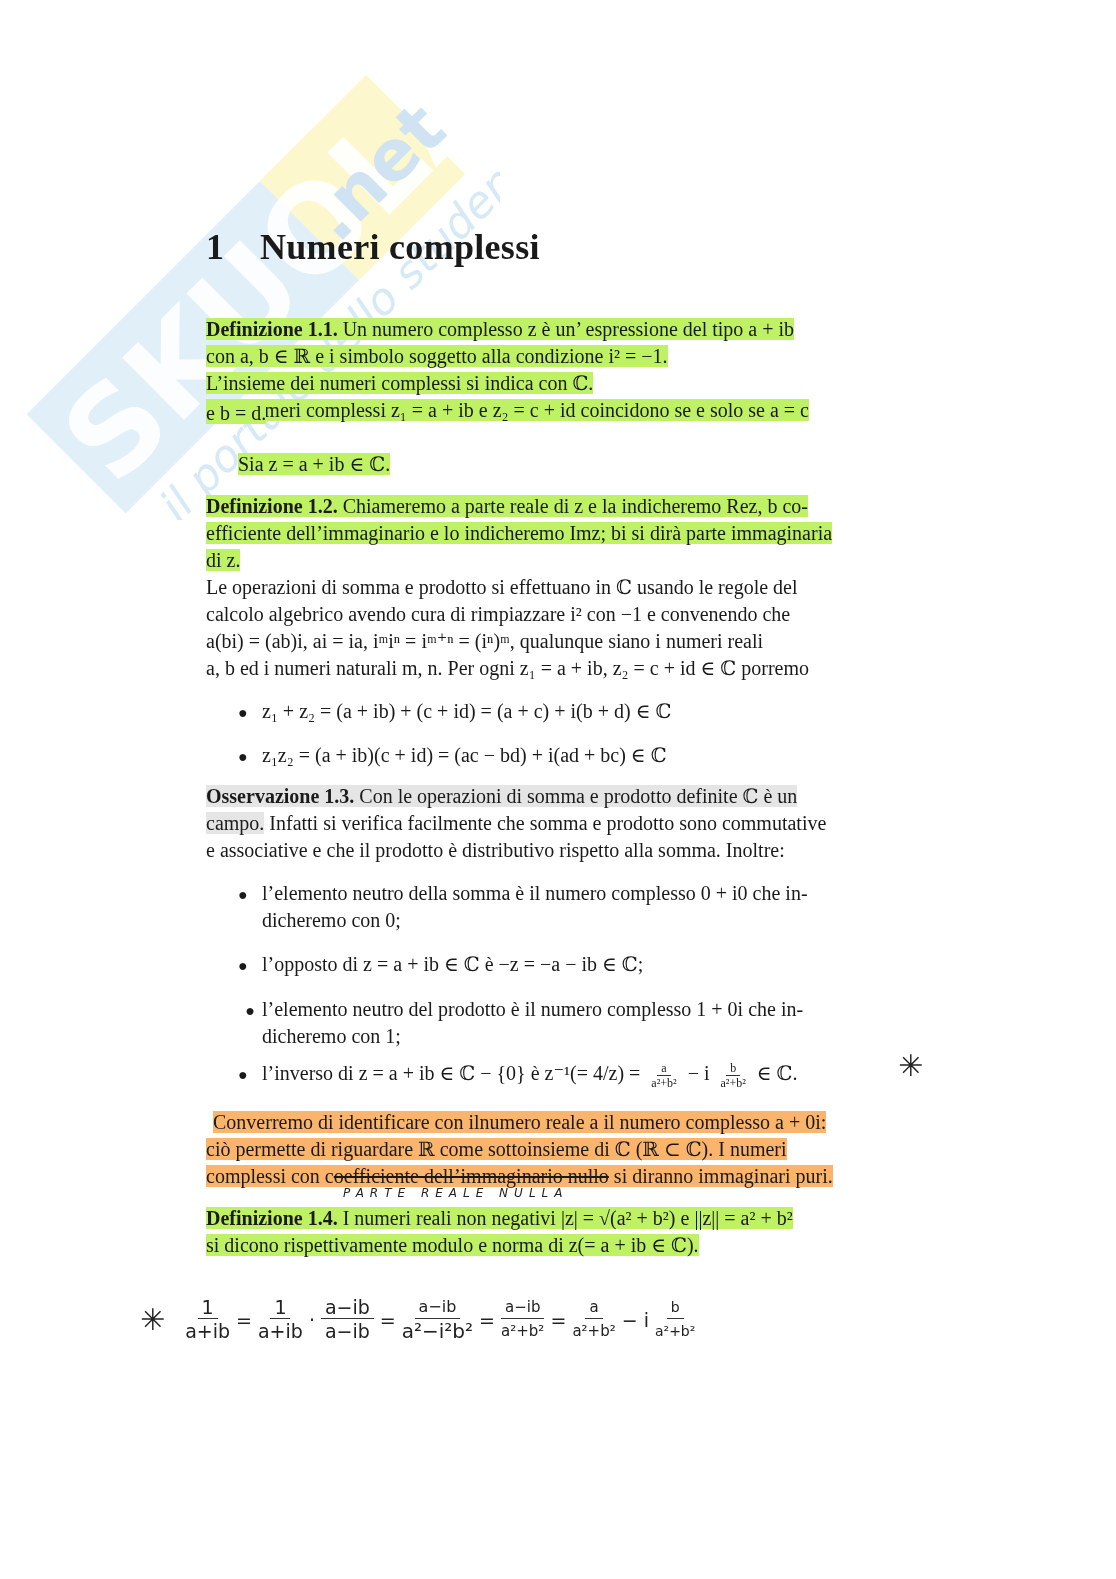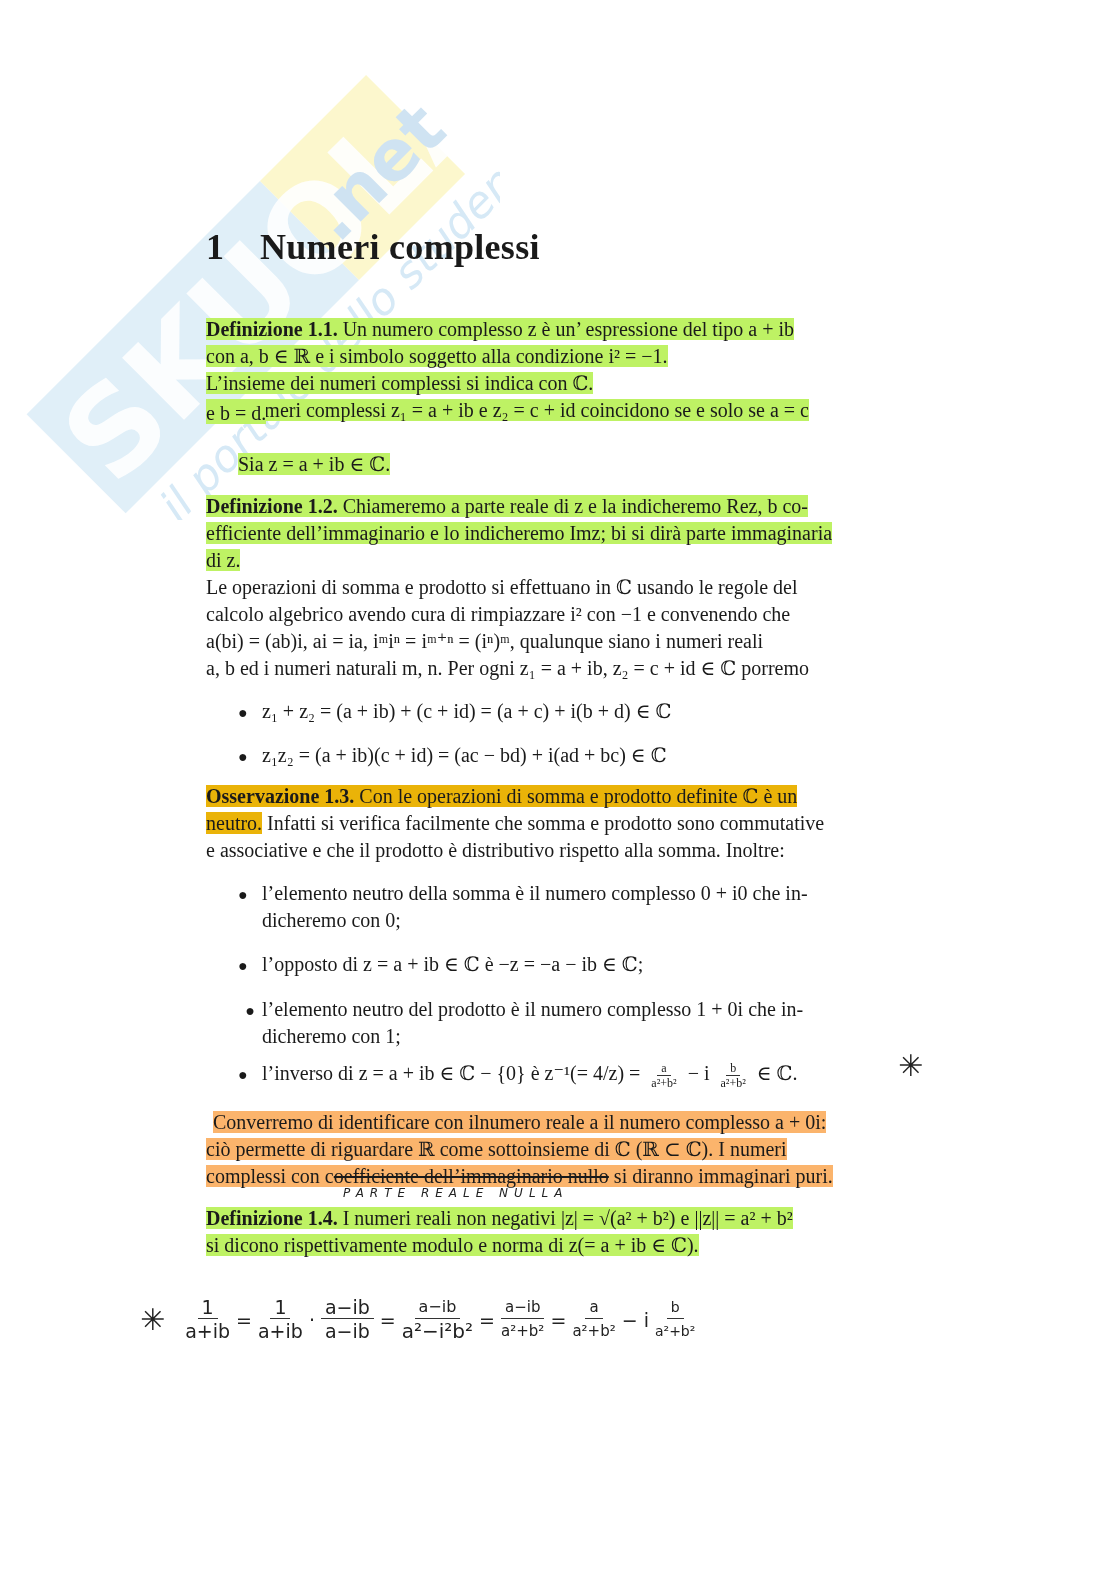--- a/index.html
+++ b/index.html
@@ -3,21 +3,21 @@
 <meta charset="utf-8">
 <style>
   html, body { margin: 0; padding: 0; background: #ffffff; }
   body { width: 1116px; height: 1579px; position: relative; overflow: hidden;
          font-family: "Liberation Serif", "DejaVu Serif", serif; color: #1a1a1a; }
   .watermark { position: absolute; left: 20px; top: 40px; width: 480px; height: 480px; pointer-events: none; }
   .section-title { position: absolute; top: 226px; left: 206px; font-size: 36px; font-weight: bold; letter-spacing: 0.3px; }
   .section-title .num { display: inline-block; width: 54px; }
   .line { position: absolute; left: 206px; width: 726px; font-size: 20px; line-height: 27px; white-space: nowrap; }
   .hl-y { background: #bef264; }
-  .hl-b { background: #eab308; }
+  .hl-b { background: #e5e5e5; }
   .hl-o { background: #fbb46c; }
   b { font-weight: bold; }
   .bullet-line { position: absolute; left: 238px; font-size: 20px; line-height: 27px; white-space: nowrap; }
   .bullet-line .dot { display: inline-block; width: 24px; font-size: 16px; }
   .cont { position: absolute; left: 262px; font-size: 20px; line-height: 27px; white-space: nowrap; }
   .strike { text-decoration: line-through; text-decoration-thickness: 2px; }
   .hand { position: absolute; font-family: "DejaVu Sans", sans-serif; color: #222; }
   .note-small { font-size: 12px; letter-spacing: 6px; font-style: italic; }
   .frac { display: inline-flex; flex-direction: column; align-items: center; vertical-align: middle; margin: 0 6px; }
   .frac .n { border-bottom: 1.5px solid #333; padding: 0 4px; font-size: 19px; line-height: 22px; }
@@ -61,21 +61,21 @@
 <div class="line" style="top:628px;">a(bi) = (ab)i, ai = ia, iᵐiⁿ = iᵐ⁺ⁿ = (iⁿ)ᵐ, qualunque siano i numeri reali</div>
 <div class="line" style="top:655px;">a, b ed i numeri naturali m, n. Per ogni z₁ = a + ib, z₂ = c + id ∈ ℂ porremo</div>
 
 <div class="bullet-line" style="top:698px;"><span class="dot">●</span><span>z₁ + z₂ = (a + ib) + (c + id) = (a + c) + i(b + d) ∈ ℂ</span></div>
 <div class="bullet-line" style="top:742px;"><span class="dot">●</span><span>z₁z₂ = (a + ib)(c + id) = (ac − bd) + i(ad + bc) ∈ ℂ</span></div>
 
 <div class="line" style="top:783px;">
   <span class="hl-b"><b>Osservazione 1.3.</b> <span>Con le operazioni di somma e prodotto definite ℂ è un</span></span>
 </div>
 <div class="line" style="top:810px;">
-  <span class="hl-b">neutro.</span> <span>Infatti si verifica facilmente che somma e prodotto sono commutative</span>
+  <span class="hl-b">campo.</span> <span>Infatti si verifica facilmente che somma e prodotto sono commutative</span>
 </div>
 <div class="line" style="top:837px;">e associative e che il prodotto è distributivo rispetto alla somma. Inoltre:</div>
 
 <div class="bullet-line" style="top:880px;"><span class="dot">●</span><span>l’elemento neutro della somma è il numero complesso 0 + i0 che in-</span></div>
 <div class="cont" style="top:907px;">dicheremo con 0;</div>
 
 <div class="bullet-line" style="top:951px;"><span class="dot">●</span><span>l’opposto di z = a + ib ∈ ℂ è −z = −a − ib ∈ ℂ;</span></div>
 
 <div class="bullet-line" style="top:996px;text-align:center;"><span class="dot">●</span><span>l’elemento neutro del prodotto è il numero complesso 1 + 0i che in-</span></div>
 <div class="cont" style="top:1023px;">dicheremo con 1;</div>

